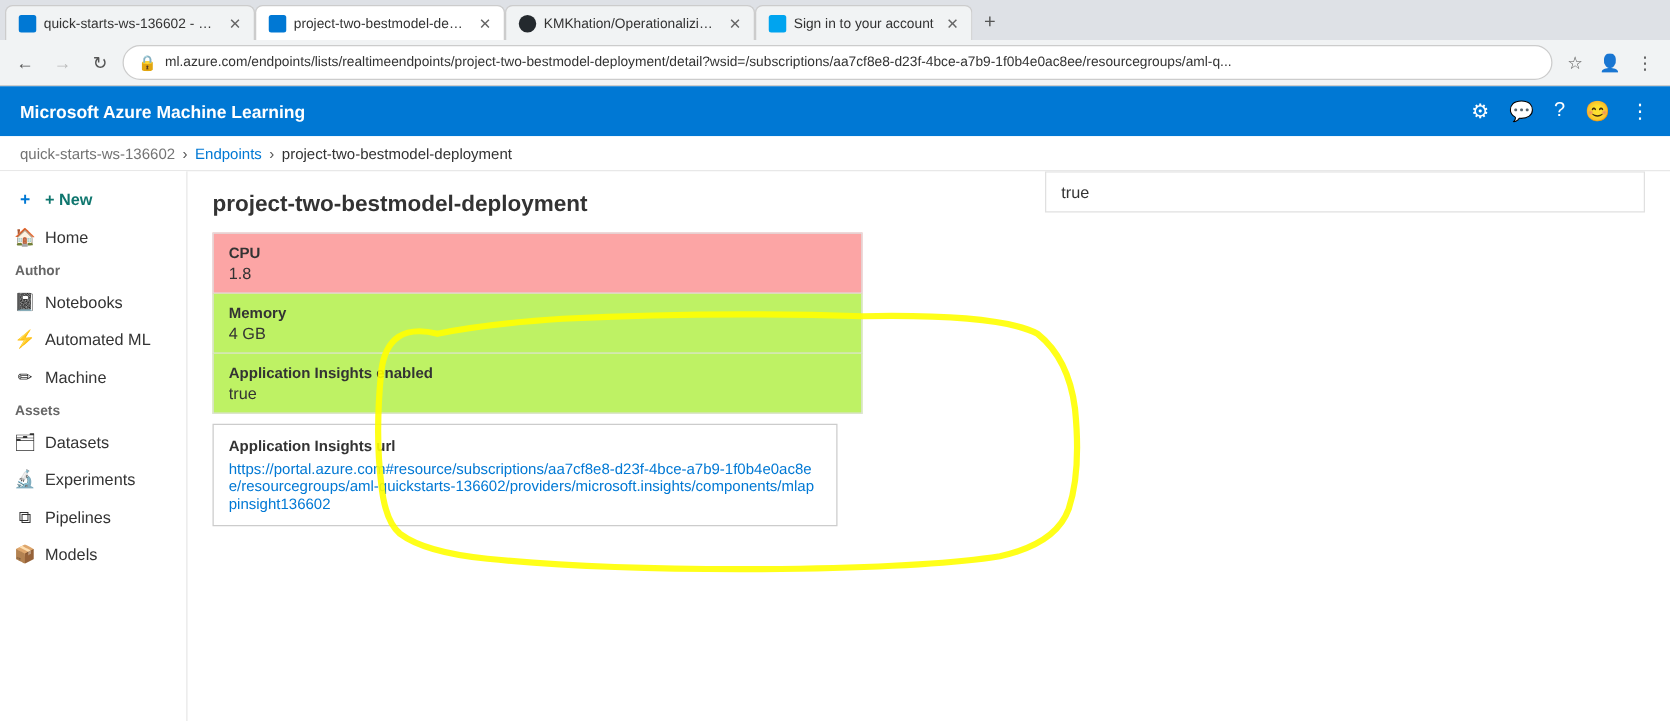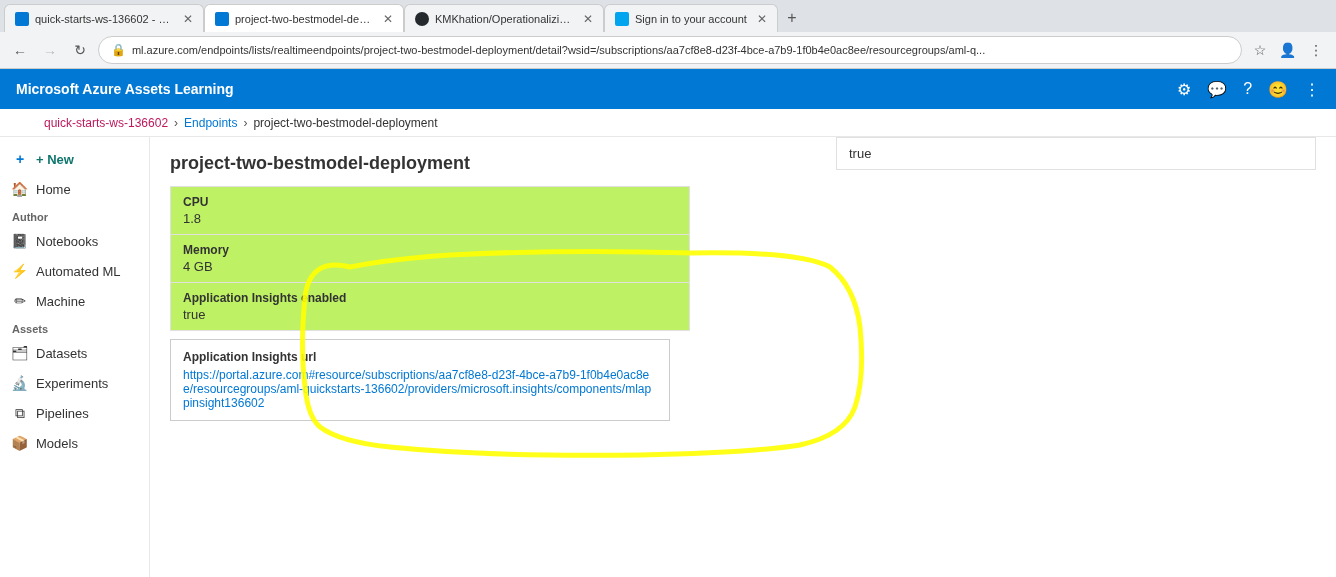--- a/index.html
+++ b/index.html
@@ -48,21 +48,21 @@
     .new-btn { color: #0078d4; font-weight: 600; }
 
     
     .main-content { flex: 1; overflow-y: auto; padding: 16px 20px; position: relative; }
     .page-title { font-size: 18px; font-weight: 600; color: #333; margin-bottom: 12px; }
 
     
     .info-section { max-width: 520px; }
     .info-row { border: 1px solid #e0e0e0; border-top: none; padding: 8px 12px; background: #bef264; }
     .info-row:first-child { border-top: 1px solid #e0e0e0; }
-    .info-row.grey { background: #bef264; }
+    .info-row.grey { background: #fca5a5; }
     .info-label { font-size: 12px; font-weight: 600; color: #333; margin-bottom: 2px; }
     .info-value { font-size: 13px; color: #333; }
     .info-value.link { color: #0078d4; text-decoration: none; word-break: break-all; }
     .right-info-row { border: 1px solid #e0e0e0; padding: 8px 12px; background: #fff; margin-bottom: 0; }
 
     
     .insights-box { border: 1px solid #ccc; padding: 10px 12px; margin-top: 8px; background: #fff; max-width: 500px; }
 
     svg.annotation-path {
       position: absolute;
@@ -108,32 +108,32 @@
     </div>
     <div class="browser-actions">
       <div class="browser-action-btn">☆</div>
       <div class="browser-action-btn">👤</div>
       <div class="browser-action-btn">⋮</div>
     </div>
   </div>
 </div>
 
 <div class="app-header">
-  <span class="app-header-title">Microsoft Azure Assets Learning</span>
+  <span class="app-header-title">Microsoft Azure Machine Learning</span>
   <div class="app-header-icons">
     <span title="Settings">⚙</span>
     <span title="Feedback">💬</span>
     <span title="Help">?</span>
     <span title="User">😊</span>
     <span title="More">⋮</span>
   </div>
 </div>
 
 <div class="breadcrumb-bar">
-  <span style="color:#be185d;cursor:pointer;margin-left:28px;">quick-starts-ws-136602</span>
+  <span style="color:#737373;cursor:pointer;">quick-starts-ws-136602</span>
   <span class="breadcrumb-sep">›</span>
   <span style="color:#0078d4;cursor:pointer;">Endpoints</span>
   <span class="breadcrumb-sep">›</span>
   <span class="breadcrumb-current">project-two-bestmodel-deployment</span>
 </div>
 
 <div class="app-body">
 
   <div class="sidebar">
     <div class="sidebar-item new-btn">

